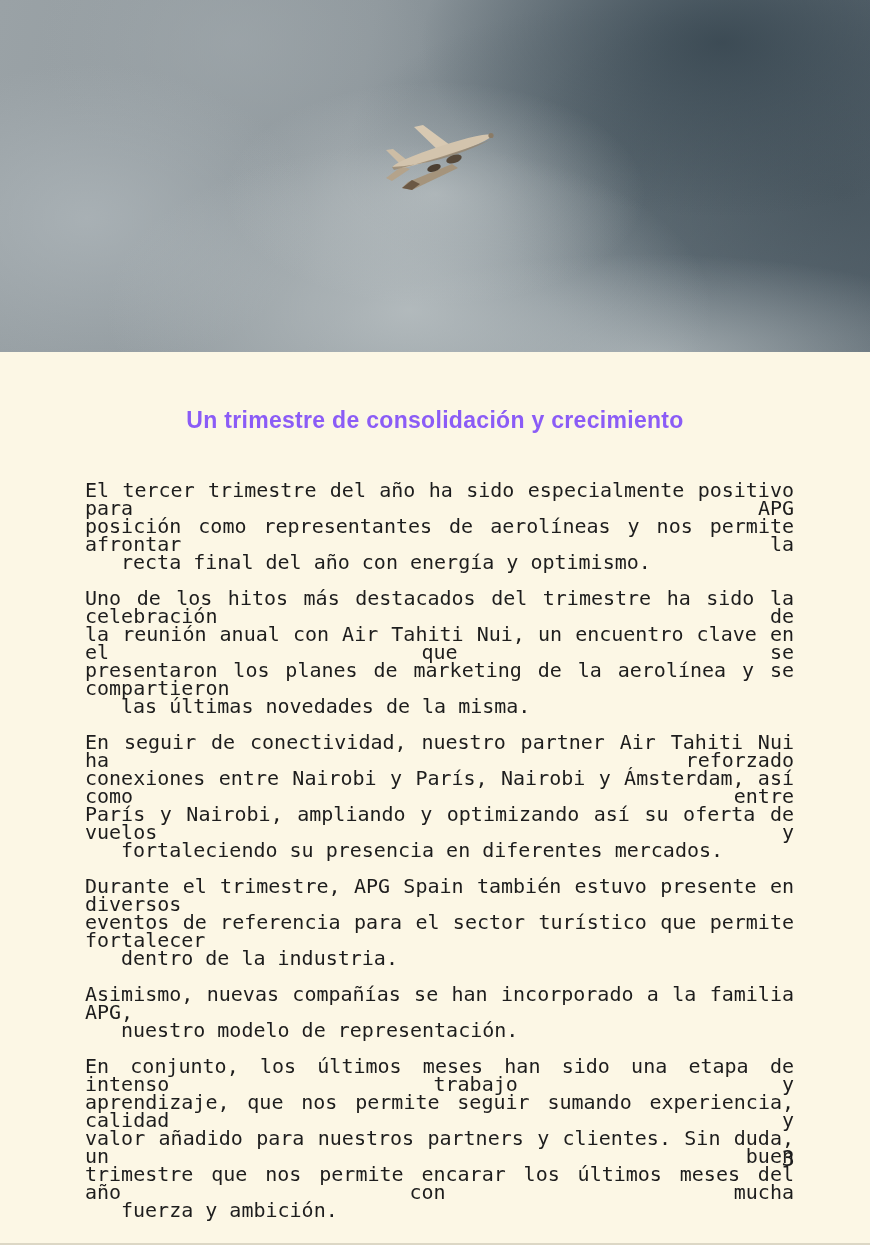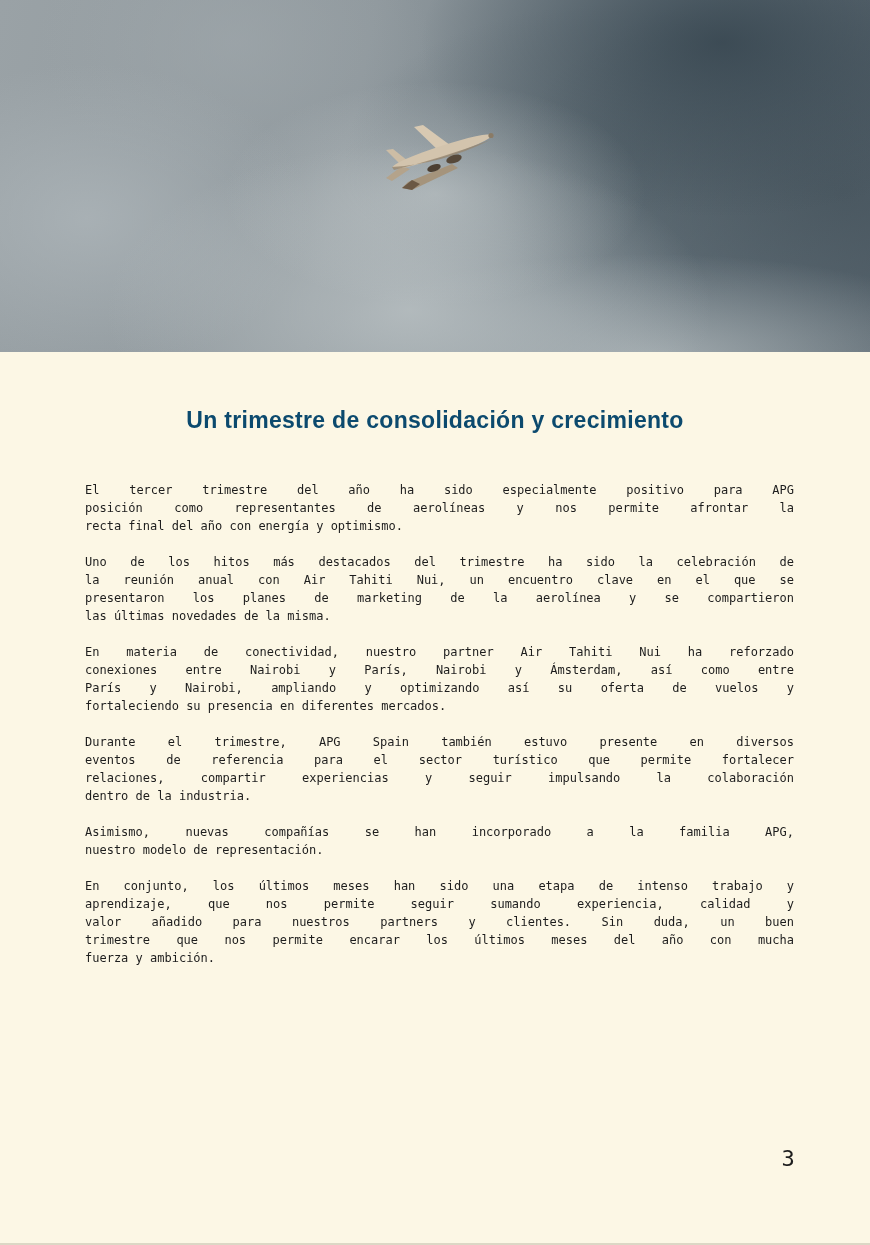--- a/index.html
+++ b/index.html
@@ -36,32 +36,32 @@
   
   .content { position:absolute; top:352px; left:0; width:870px; }
   .title {
     margin:53px 40px 0 40px;
     text-align:center;
     font-family:"Liberation Sans", sans-serif;
     font-weight:800;
     font-size:23px;
     line-height:30px;
     letter-spacing:0.3px;
-    color:#0c4a6e;
+    color:#8b5cf6;
   }
   .body {
     margin:46px 0 0 85px;
     width:709px;
-    font-size:12px;
+    font-size:20px;
     line-height:18px;
     color:#1D1D1D;
   }
   .para { margin:0 0 18px 0; }
   .line { text-align:justify; text-align-last:justify; }
-  .line.last { text-align-last:left; }
+  .line.last { text-align-last:left;margin-left:36px; }
 
   .page-number {
     position:absolute; left:768px; top:1147px;
     width:40px; text-align:center;
     font-size:22px; line-height:24px;
     color:#1D1D1D;
   }
 </style>
 </head>
 <body>
@@ -96,29 +96,28 @@
           <div class="line">posición como representantes de aerolíneas y nos permite afrontar la</div>
           <div class="line last">recta final del año con energía y optimismo.</div>
         </div>
         <div class="para">
           <div class="line">Uno de los hitos más destacados del trimestre ha sido la celebración de</div>
           <div class="line">la reunión anual con Air Tahiti Nui, un encuentro clave en el que se</div>
           <div class="line">presentaron los planes de marketing de la aerolínea y se compartieron</div>
           <div class="line last">las últimas novedades de la misma.</div>
         </div>
         <div class="para">
-          <div class="line">En materia de conectividad, nuestro partner Air Tahiti Nui ha reforzado</div>
+          <div class="line">En seguir de conectividad, nuestro partner Air Tahiti Nui ha reforzado</div>
           <div class="line">conexiones entre Nairobi y París, Nairobi y Ámsterdam, así como entre</div>
           <div class="line">París y Nairobi, ampliando y optimizando así su oferta de vuelos y</div>
           <div class="line last">fortaleciendo su presencia en diferentes mercados.</div>
         </div>
         <div class="para">
           <div class="line">Durante el trimestre, APG Spain también estuvo presente en diversos</div>
           <div class="line">eventos de referencia para el sector turístico que permite fortalecer</div>
-          <div class="line">relaciones, compartir experiencias y seguir impulsando la colaboración</div>
           <div class="line last">dentro de la industria.</div>
         </div>
         <div class="para">
           <div class="line">Asimismo, nuevas compañías se han incorporado a la familia APG,</div>
           <div class="line last">nuestro modelo de representación.</div>
         </div>
         <div class="para">
           <div class="line">En conjunto, los últimos meses han sido una etapa de intenso trabajo y</div>
           <div class="line">aprendizaje, que nos permite seguir sumando experiencia, calidad y</div>
           <div class="line">valor añadido para nuestros partners y clientes. Sin duda, un buen</div>

